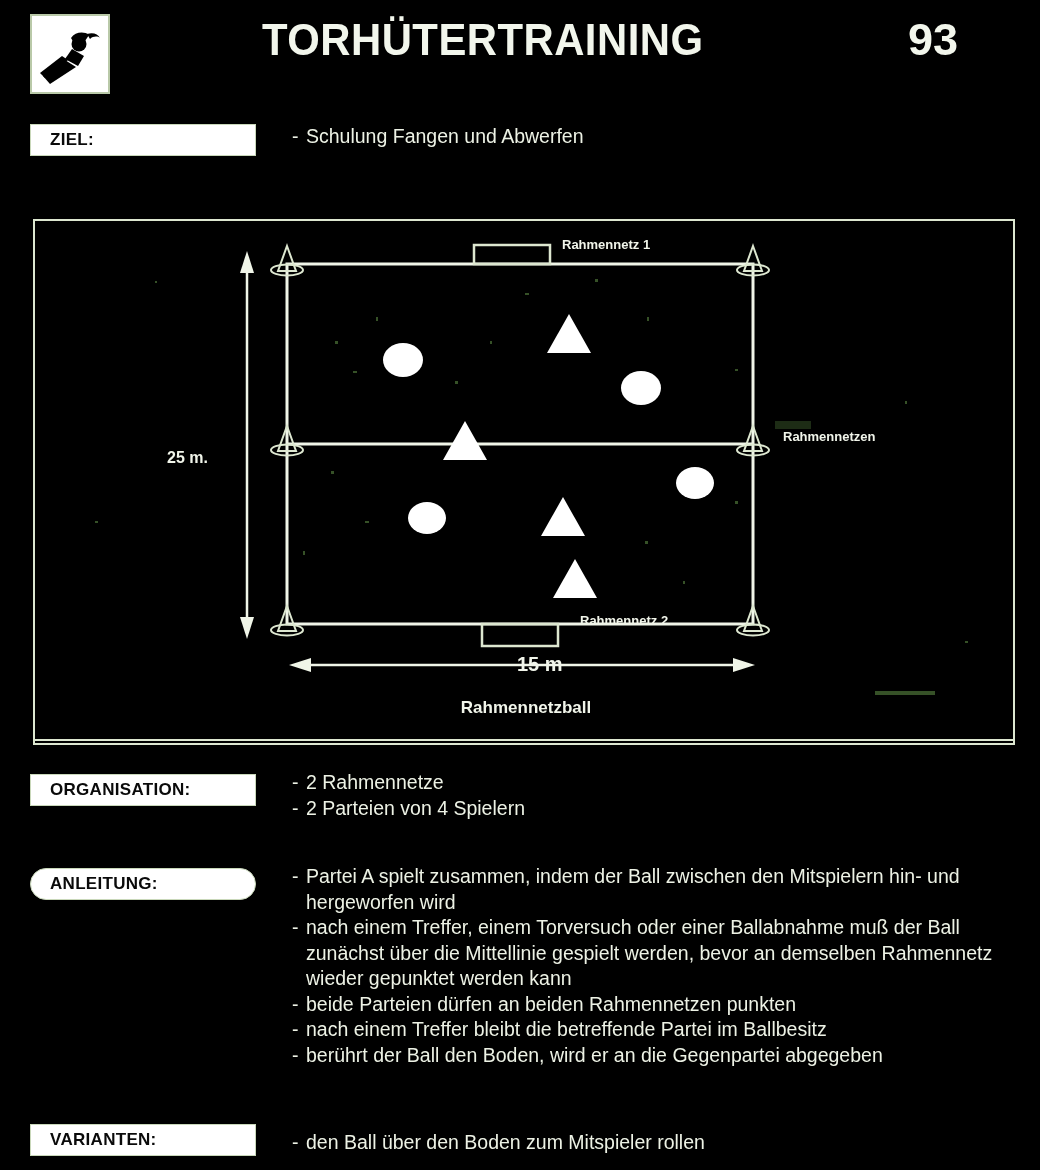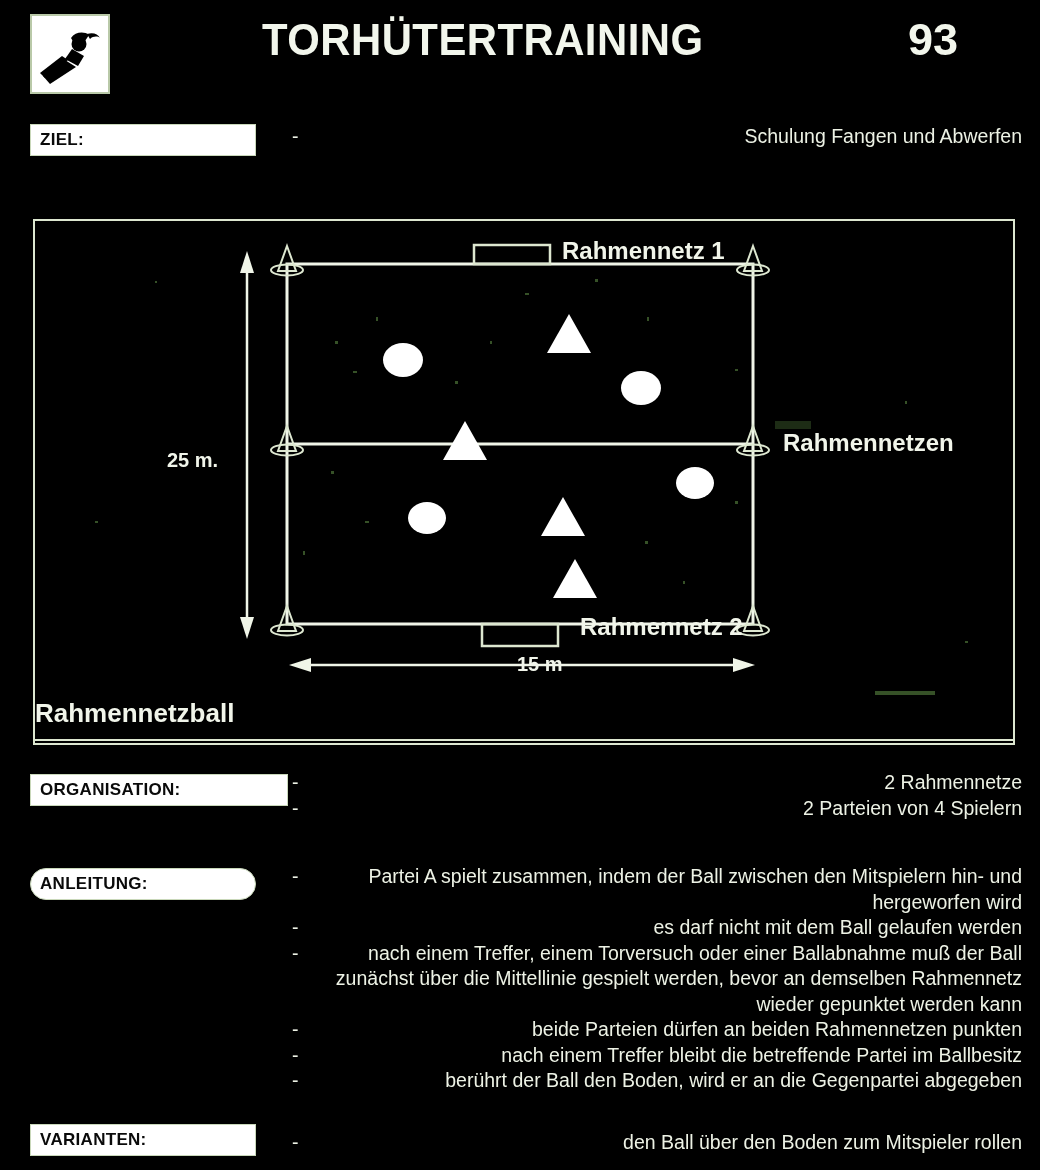--- a/index.html
+++ b/index.html
@@ -56,37 +56,36 @@
   
   .label-box {
     position: absolute;
     background: #ffffff;
     color: #0a0a0a;
     border: 1px solid #c9d8ba;
     box-sizing: border-box;
     font-size: 17px;
     font-weight: bold;
     letter-spacing: 0.3px;
-    padding: 5px 0 5px 9px;
+    padding: 5px 0 5px 19px;
     white-space: nowrap;
   }
   #ziel-label        { left: 30px; top: 124px; width: 226px; height: 32px; }
-  #organisation-label{ left: 30px; top: 774px; width: 258px; height: 32px; }
+  #organisation-label{ left: 30px; top: 774px; width: 226px; height: 32px; }
   #anleitung-label   { left: 30px; top: 868px; width: 226px; height: 32px; border-radius: 16px; }
   #varianten-label   { left: 30px; top: 1124px; width: 226px; height: 32px; }
 
   
   .body-list {
     position: absolute;
     left: 292px;
     width: 730px;
     font-size: 19.5px;
     line-height: 25.5px;
     color: #edf2e5;
-    text-align: right;
   }
   .body-list .li {
     position: relative;
     padding-left: 14px;
     margin: 0;
   }
   .body-list .li::before {
     content: "-";
     position: absolute;
     left: 0;
@@ -108,39 +107,39 @@
     box-sizing: border-box;
   }
   #diagram { position: absolute; inset: 0; }
   #diagram svg { display: block; }
 
   #caption-rahmennetzball {
     position: absolute;
     left: 0;
     top: 477px;
     width: 982px;
-    text-align: left;
-    font-size: 26px;
+    text-align: center;
+    font-size: 17px;
     font-weight: bold;
     color: #f1f5ea;
   }
 
   .diag-label {
     position: absolute;
-    font-size: 24px;
+    font-size: 13px;
     font-weight: bold;
     color: #f1f5ea;
     white-space: nowrap;
   }
   #label-rahmennetz1 { left: 527px; top: 16px; }
   #label-rahmennetz2 { left: 545px; top: 392px; }
   #label-mittellinie { left: 748px; top: 208px; }
   #label-25m {
     left: 132px; top: 228px;
-    font-size: 20px;
+    font-size: 16px;
   }
   #label-15m {
     left: 466px; top: 432px;
     font-size: 20px;
     margin-left: 16px;
   }
 </style>
 </head>
 <body>
 
@@ -253,21 +252,20 @@
 
 <div class="label-box" id="organisation-label">ORGANISATION:</div>
 <div class="body-list" id="organisation-text">
   <div class="li">2 Rahmennetze</div>
   <div class="li">2 Parteien von 4 Spielern</div>
 </div>
 
 <div class="label-box" id="anleitung-label">ANLEITUNG:</div>
 <div class="body-list" id="anleitung-text">
   <div class="li">Partei A spielt zusammen, indem der Ball zwischen den Mitspielern hin- und hergeworfen wird</div>
-  <div class="li">es darf nicht mit dem Ball gelaufen werden</div>
   <div class="li">nach einem Treffer, einem Torversuch oder einer Ballabnahme muß der Ball zunächst über die Mittellinie gespielt werden, bevor an demselben Rahmennetz wieder gepunktet werden kann</div>
   <div class="li">beide Parteien dürfen an beiden Rahmennetzen punkten</div>
   <div class="li">nach einem Treffer bleibt die betreffende Partei im Ballbesitz</div>
   <div class="li">berührt der Ball den Boden, wird er an die Gegenpartei abgegeben</div>
 </div>
 
 <div class="label-box" id="varianten-label">VARIANTEN:</div>
 <div class="body-list" id="varianten-text">
   <div class="li">den Ball über den Boden zum Mitspieler rollen</div>
 </div>

